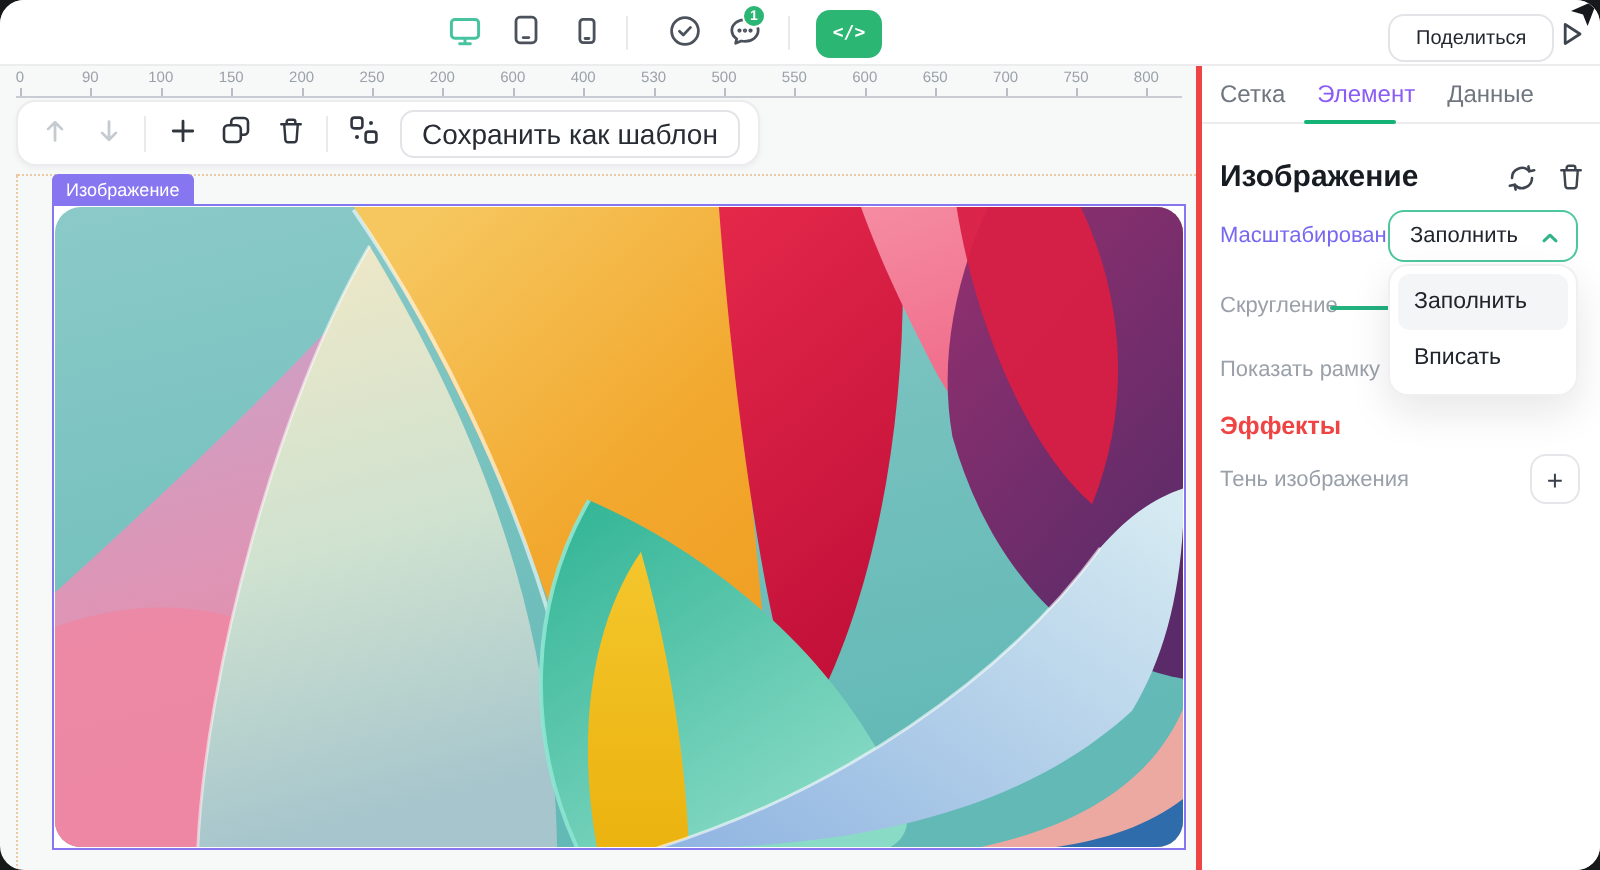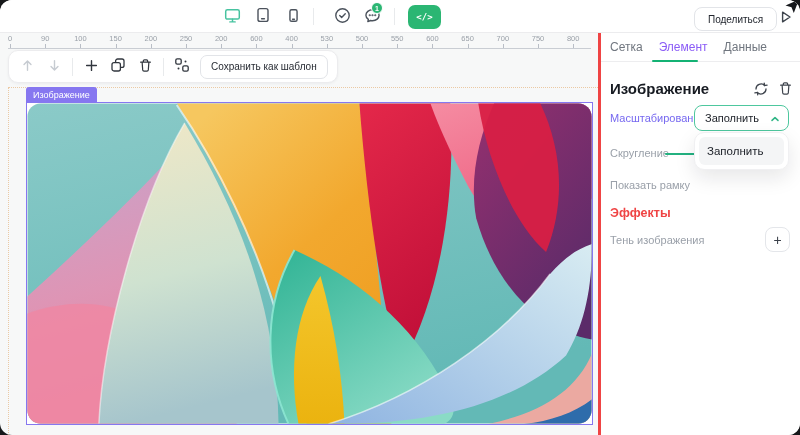--- a/index.html
+++ b/index.html
@@ -20,21 +20,21 @@
   .ruler { position:absolute; left:0; top:33px; width:598px; height:15px; }
   .r-lab { position:absolute; top:1px; left:calc(10px + var(--i) * 35.2px); transform:translateX(-50%); font-size:7.5px; color:#9ba1a9; }
   .r-ticks { position:absolute; left:10px; top:11px; width:564px; height:4px;
              background:repeating-linear-gradient(to right,#b9bec6 0 1px, transparent 1px 35.2px); }
   .r-base { position:absolute; left:8px; top:15px; width:583px; border-top:1px solid #c9cdd3; }
 
   
   .toolbar { position:absolute; left:8px; top:50px; height:33px; background:#fff; border:1px solid #ececee; border-radius:10px; box-shadow:0 1px 3px rgba(20,24,31,.05); display:flex; align-items:center; padding:0 9px; gap:9px; z-index:20; }
   .tb-btn { background:none; border:none; padding:0; width:18px; height:18px; display:flex; align-items:center; justify-content:center; cursor:pointer; }
   .tb-sep { width:1px; height:18px; background:#e8eaec; }
-  .save-btn { height:24px; padding:0 10px; background:#fff; border:1px solid #e2e4e8; border-radius:7px; font-size:10px; color:#272b33; cursor:pointer; white-space:nowrap; font-family:inherit; }
+  .save-btn { height:24px; padding:0 10px; background:#fff; border:1px solid #e2e4e8; border-radius:7px; font-size:14px; color:#272b33; cursor:pointer; white-space:nowrap; font-family:inherit; }
 
   
   .section-outline { position:absolute; left:8px; top:87px; width:590px; height:348px; border-top:1.5px dotted #ebc9a4; border-left:1.5px dotted #ebc9a4; }
   .el-label { position:absolute; left:26px; top:87px; height:15px; background:#8677F0; color:#fff; font-size:9px; padding:3px 7px 0; border-radius:3px 3px 0 0; z-index:6; }
   .img-frame { position:absolute; left:26px; top:102px; width:567px; height:323px; background:#fff; border:1.5px solid #8677F0; z-index:5; }
   .img-frame svg.art { position:absolute; inset:0; width:100%; height:100%; }
 
   
   .panel { position:absolute; left:598px; top:33px; width:202px; height:402px; background:#fff; border-left:3px solid #ef4444; z-index:25; }
   .tabs { position:relative; height:29px; border-bottom:1px solid #ededef; padding-left:9px; display:flex; gap:16px; align-items:center; }
@@ -314,16 +314,17 @@
 
     <span class="row-label" style="top:146px;">Показать рамку</span>
 
     <span class="row-label bold" style="top:173px;">Эффекты</span>
 
     <span class="row-label" style="top:201px;">Тень изображения</span>
     <button class="plus-btn">+</button>
 
     <div class="dropdown">
       <div class="dd-opt selected">Заполнить</div>
+      <div class="dd-opt">Вписать</div>
     </div>
   </aside>
 
 </div>
 
 </body></html>

